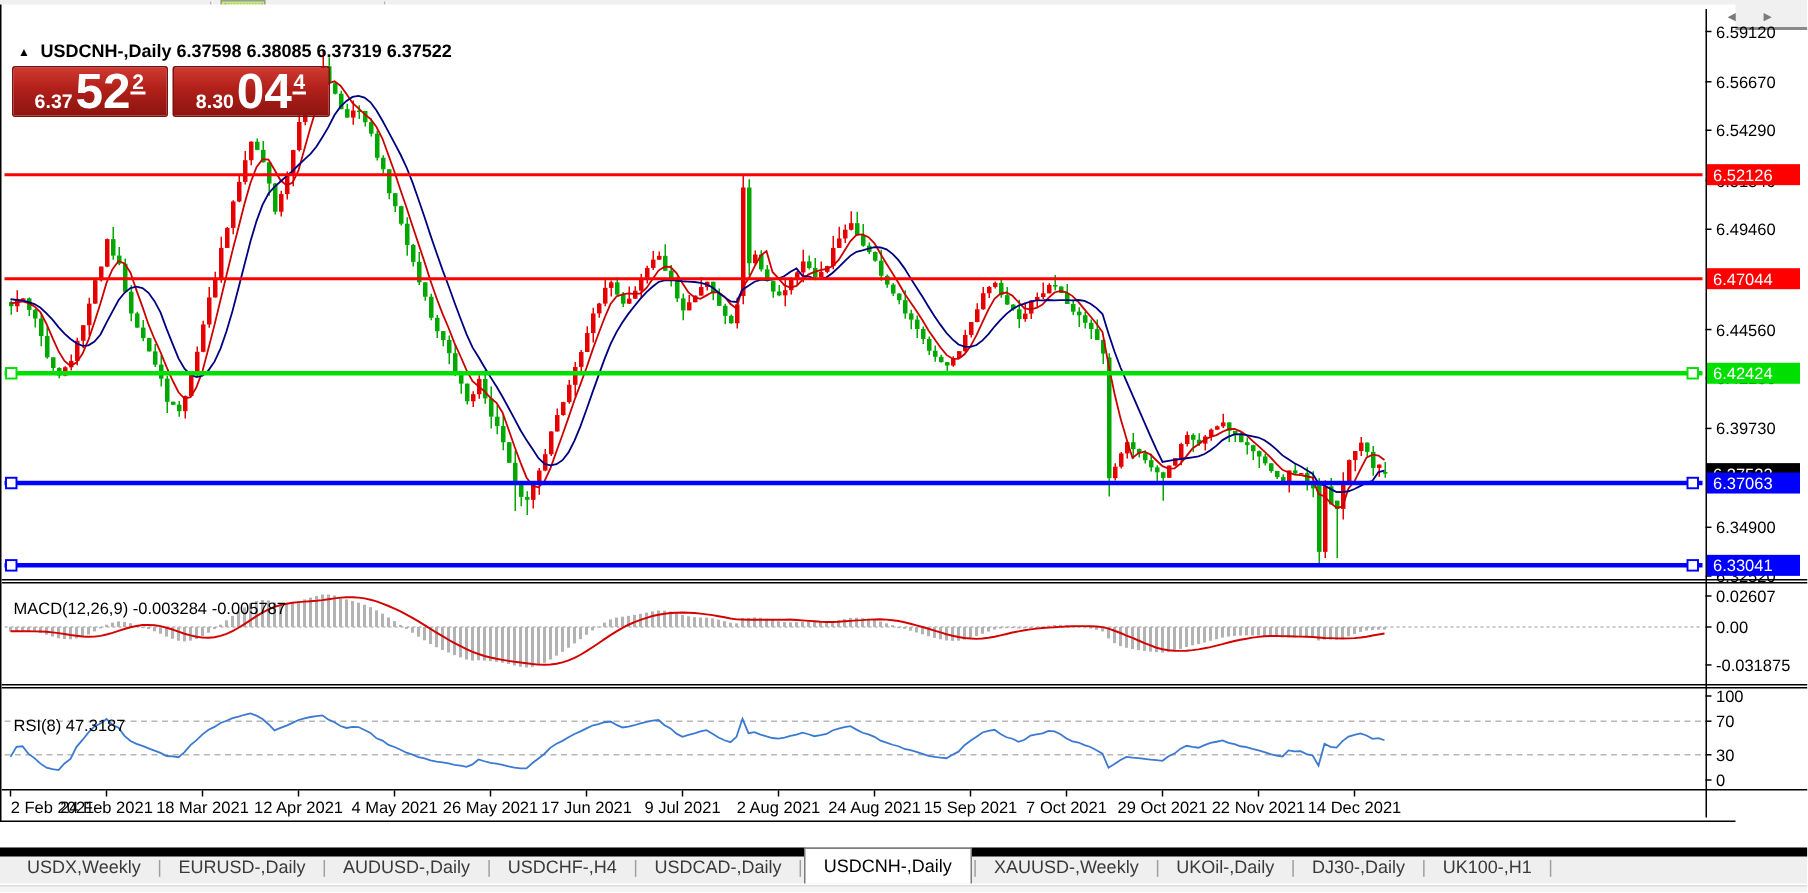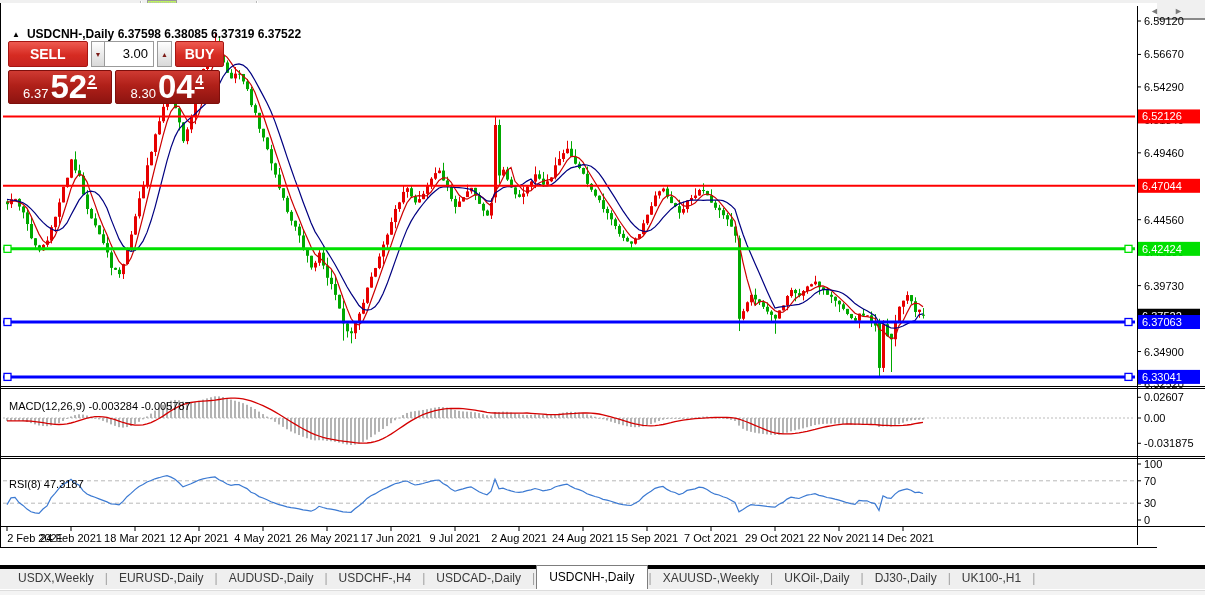--- a/index.html
+++ b/index.html
@@ -33,33 +33,33 @@
   #buy-btn{width:53px;margin-left:3px}
   .spin-btn{width:16px;margin-left:3px;background:linear-gradient(#fefefe,#d9d9d9);border:1px solid #9b9b9b;
     color:#7c1b16;font-size:7px;display:flex;align-items:center;justify-content:center;cursor:default}
   .vol-box{width:52px;background:#fff;border:1px solid #9b9b9b;border-left:none;font-size:13px;color:#000;
     text-align:right;padding:4px 5px 0 0;cursor:text}
   .tp-row2{display:flex;margin-top:3px;height:34px}
   .big-price{width:104px;background:linear-gradient(#cf3a32 0%,#b02019 45%,#8d1410 100%);
     border:1px solid #7e0f0c;border-radius:2px;color:#fff;display:flex;align-items:flex-end;
     justify-content:center;padding-bottom:2px;cursor:default}
   .big-price+.big-price{margin-left:3px;width:105px}
-  .pp{font-size:13px;font-weight:400;margin-right:2px;line-height:15px}
+  .pp{font-size:13px;font-weight:700;margin-right:2px;line-height:15px}
   .bp{font-size:33px;font-weight:700;line-height:28px}
   .sp{font-size:14px;font-weight:700;align-self:flex-start;line-height:13px;margin-top:3px;
     border-bottom:2px solid #fff;padding:0 1px}
 
   
   .ind-label{position:absolute;left:9px;font-size:11px;color:#000;white-space:pre}
   #macd-label{top:400px}
   #rsi-label{top:478px}
 
   
   #tabbar{position:absolute;left:0;top:565px;width:1205px;height:24px;background:#efefef;
-    border-top:4px solid #000000;display:flex;align-items:flex-end;font-size:12px;color:#3a3a3a;
+    border-top:6px solid #000000;display:flex;align-items:flex-end;font-size:12px;color:#3a3a3a;
     padding-left:8px}
   .tab{padding:3px 10px 4px 10px;cursor:default;white-space:nowrap}
   .tab.active{background:#fff;border:1px solid #7d7d7d;border-bottom:none;color:#000;padding:4px 12px 5px 12px}
   .tab-sep{color:#9e9e9e;padding:3px 1px 4px 1px}
   .tab-nav{position:absolute;top:6px;font-size:9px;color:#7a7a7a;cursor:default}
   #tab-nav-left{right:46px}
   #tab-nav-right{right:22px}
 
   #statusbar{position:absolute;left:0;top:590px;width:1205px;height:5px;background:#f4f4f4;
     border-top:1px solid #dcdcdc}
@@ -893,31 +893,20 @@
           <text x="838" y="537" font-size="11" fill="#000" text-anchor="middle">22 Nov 2021</text>
           <line x1="902" y1="522" x2="902" y2="526" stroke="#000"></line>
           <text x="902" y="537" font-size="11" fill="#000" text-anchor="middle">14 Dec 2021</text>
         </g>
       </svg>
   </div>
 
   <div id="chart-title"><span class="arrow">▲</span><span>USDCNH-,Daily</span><span> </span><span>6.37598 6.38085 6.37319 6.37522</span></div>
 
   <div id="trade-panel">
-    <div class="tp-row1">
-      <div id="sell-btn" class="btn-red">SELL</div>
-      <div class="spin-btn">
-          <span>▼</span>
-        </div>
-      <div class="vol-box">3.00</div>
-      <div class="spin-btn">
-          <span>▲</span>
-        </div>
-      <div id="buy-btn" class="btn-red">BUY</div>
-    </div>
     <div class="tp-row2">
       <div class="big-price">
           <span class="pp">6.37</span>
           <span class="bp">52</span>
           <span class="sp">2</span>
         </div>
       <div class="big-price">
           <span class="pp">8.30</span>
           <span class="bp">04</span>
           <span class="sp">4</span>

